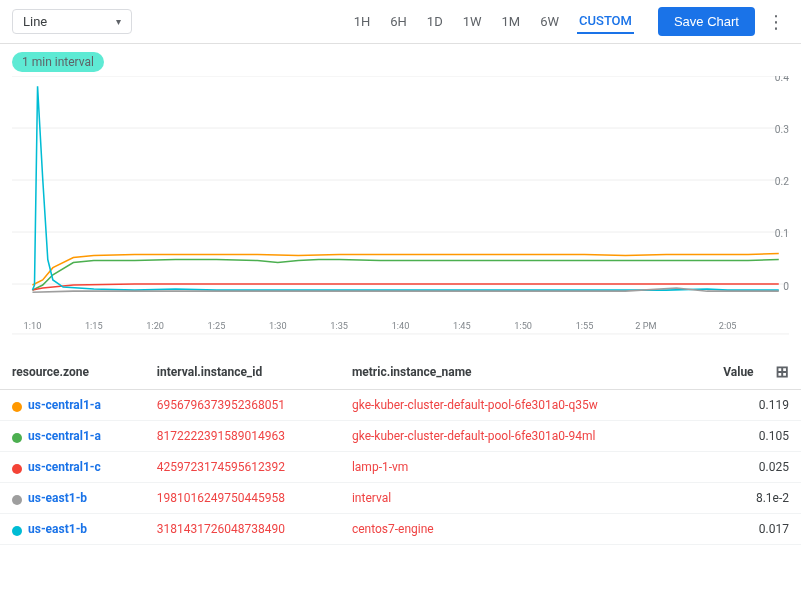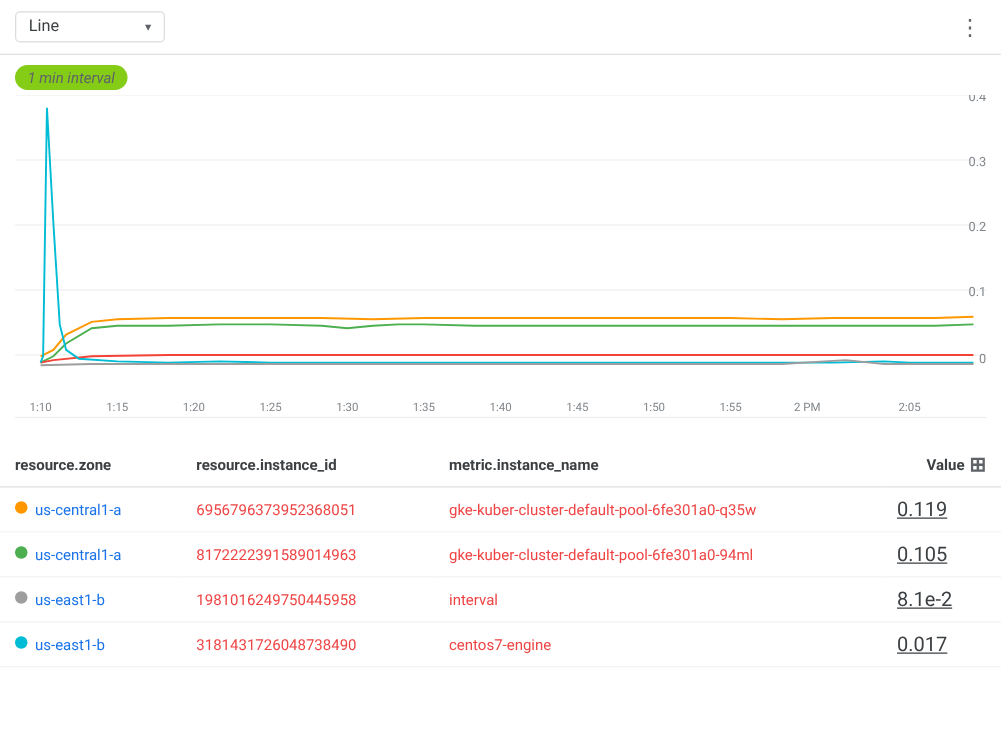--- a/index.html
+++ b/index.html
@@ -69,27 +69,26 @@
 
     
     .chart-container {
       position: relative;
       padding: 8px 12px 0 12px;
       height: 310px;
       background: #fff;
     }
     .interval-badge {
       display: inline-block;
-      background: #84cc16;
+      background: #5eead4;
       border-radius: 12px;
       padding: 3px 10px;
       font-size: 12px;
       color: #5f6368;
       margin-bottom: 4px;
-      font-style: italic;
     }
 
     .chart-svg-wrapper {
       position: relative;
       width: 100%;
       height: 260px;
     }
 
     
     .data-table {
@@ -107,65 +106,76 @@
       font-size: 12px;
     }
     .data-table th:last-child { text-align: right; }
     .data-table td {
       padding: 8px 12px;
       border-bottom: 1px solid #f1f3f4;
       color: #3c4043;
       font-size: 12px;
       vertical-align: middle;
     }
-    .data-table td:last-child { text-align: left; font-size: 16px; text-decoration: underline; }
+    .data-table td:last-child { text-align: right; font-size: 12px; }
     .legend-dot {
       display: inline-block;
       width: 10px;
       height: 10px;
       border-radius: 50%;
       margin-right: 6px;
       vertical-align: middle;
     }
     .resource-zone {
       display: flex;
-      align-items: flex-start;
+      align-items: flex-end;
+      font-weight: bold;
     }
     .zone-link {
       color: #1a73e8;
       text-decoration: none;
     }
     .instance-link {
       color: #ef4444;
       text-decoration: none;
     }
     .col-value-icon {
       display: inline-flex;
       align-items: center;
-      gap: 4px;
+      gap: 22px;
     }
     .table-icon {
       color: #5f6368;
       font-size: 16px;
       cursor: pointer;
     }
     .table-section {
       padding: 0 0 0 0;
       overflow: hidden;
     }
   </style>
 </head>
 <body>
 
 <div class="header-bar">
   <div class="chart-type-select">
     <span class="chart-type-label">Line</span>
     <span class="dropdown-arrow">▾</span>
   </div>
   <div class="spacer"></div>
+  <div class="time-filters">
+    <a class="time-filter">1H</a>
+    <a class="time-filter">6H</a>
+    <a class="time-filter">1D</a>
+    <a class="time-filter">1W</a>
+    <a class="time-filter">1M</a>
+    <a class="time-filter">6W</a>
+    <a class="time-filter active">CUSTOM</a>
+  </div>
+  <button class="save-btn">Save Chart</button>
   <span class="more-icon">⋮</span>
 </div>
 
 <div class="chart-container">
   <span class="interval-badge">1 min interval</span>
   <div class="chart-svg-wrapper">
     <svg width="100%" height="100%" viewBox="0 0 760 255" preserveAspectRatio="none">
 
       <line x1="0" y1="0" x2="760" y2="0" stroke="#e0e0e0" stroke-width="0.5"></line>
       <line x1="0" y1="51" x2="760" y2="51" stroke="#e0e0e0" stroke-width="0.5"></line>
@@ -204,21 +214,21 @@
       <polyline points="20,212 60,211 120,211 200,211 300,211 400,211 500,211 600,211 650,208 680,211 750,211" fill="none" stroke="#9e9e9e" stroke-width="1.5"></polyline>
     </svg>
   </div>
 </div>
 
 <div class="table-section">
   <table class="data-table">
     <thead>
       <tr>
         <th>resource.zone</th>
-        <th>resource.instance_id</th>
+        <th>interval.instance_id</th>
         <th>metric.instance_name</th>
         <th style="text-align:right;">
           <span class="col-value-icon">
             <span>Value</span>
             <span class="table-icon">⊞</span>
           </span>
         </th>
       </tr>
     </thead>
     <tbody id="table-body">
@@ -248,20 +258,35 @@
         <a class="instance-link">8172222391589014963</a>
       </td>
       <td>
         <a class="instance-link">gke-kuber-cluster-default-pool-6fe301a0-94ml</a>
       </td>
       <td>0.105</td>
     </tr>
         <tr>
       <td>
         <div class="resource-zone">
+          <span class="legend-dot" style="background:#f44336;"></span>
+          <a class="zone-link">us-central1-c</a>
+        </div>
+      </td>
+      <td>
+        <a class="instance-link">4259723174595612392</a>
+      </td>
+      <td>
+        <a class="instance-link">lamp-1-vm</a>
+      </td>
+      <td>0.025</td>
+    </tr>
+        <tr>
+      <td>
+        <div class="resource-zone">
           <span class="legend-dot" style="background:#9e9e9e;"></span>
           <a class="zone-link">us-east1-b</a>
         </div>
       </td>
       <td>
         <a class="instance-link">1981016249750445958</a>
       </td>
       <td>
         <a class="instance-link">interval</a>
       </td>

